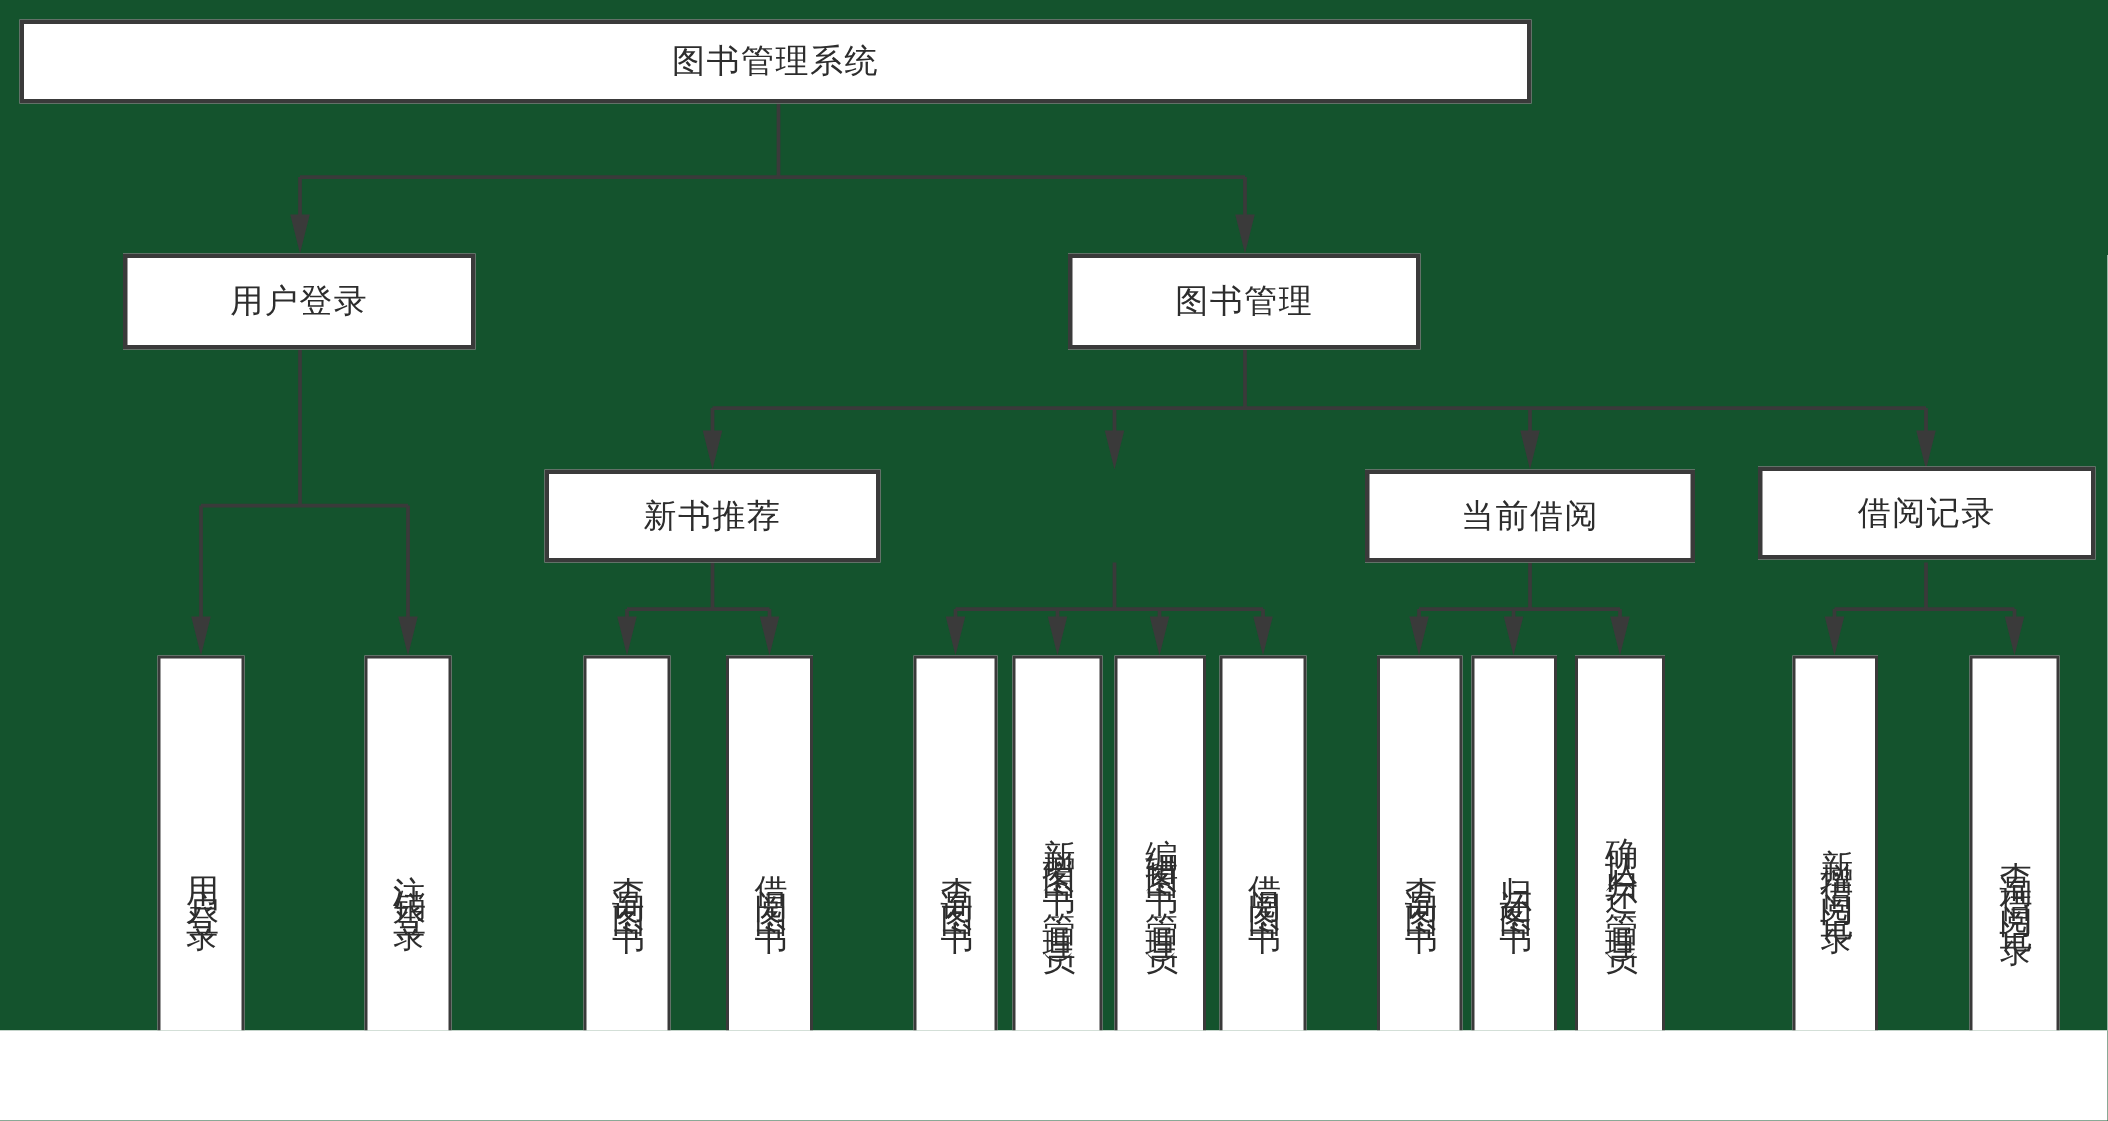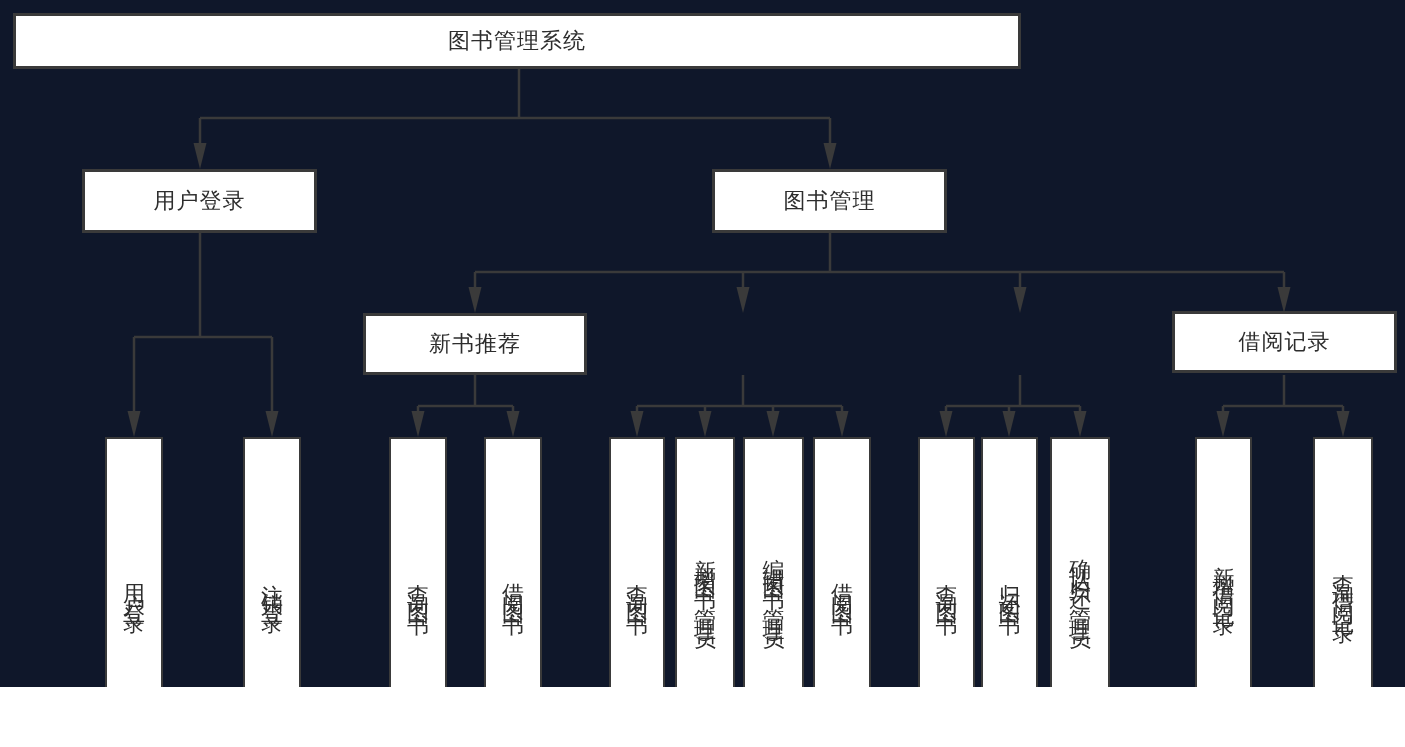--- a/index.html
+++ b/index.html
@@ -1,19 +1,19 @@
 <!DOCTYPE html>
 <html lang="zh"><head>
 <meta charset="utf-8">
 <style>
   html,body{margin:0;padding:0;background:#ffffff;}
   #canvas{
     position:relative;
     width:1405px;height:687px;
-    background:#0f172a;
+    background:#14532d;
     overflow:hidden;
     font-family:"DejaVu Sans","Liberation Sans",sans-serif;
   }
   #edges{position:absolute;left:0;top:0;width:1405px;height:747px;}
   .node{
     position:absolute;
     box-sizing:border-box;
     background:#ffffff;
     border:3px solid #3a3a3a;
     display:flex;
@@ -101,20 +101,23 @@
   <div class="node" style="left:82px;top:169px;width:235px;height:64px">
     <span>用户登录</span>
   </div>
   <div class="node" style="left:363px;top:313px;width:224px;height:62px">
     <span>新书推荐</span>
   </div>
 
   <div class="node" style="left:712px;top:169px;width:235px;height:64px">
     <span>图书管理</span>
   </div>
+  <div class="node" style="left:910px;top:313px;width:220px;height:62px">
+    <span>当前借阅</span>
+  </div>
   <div class="node" style="left:1172px;top:311px;width:225px;height:62px">
     <span>借阅记录</span>
   </div>
 
   <div class="node leaf" style="left:105px;top:437px;width:58px;height:298px">
     <span>用户登录</span>
   </div>
   <div class="node leaf" style="left:243px;top:437px;width:58px;height:298px">
     <span>注销登录</span>
   </div>

